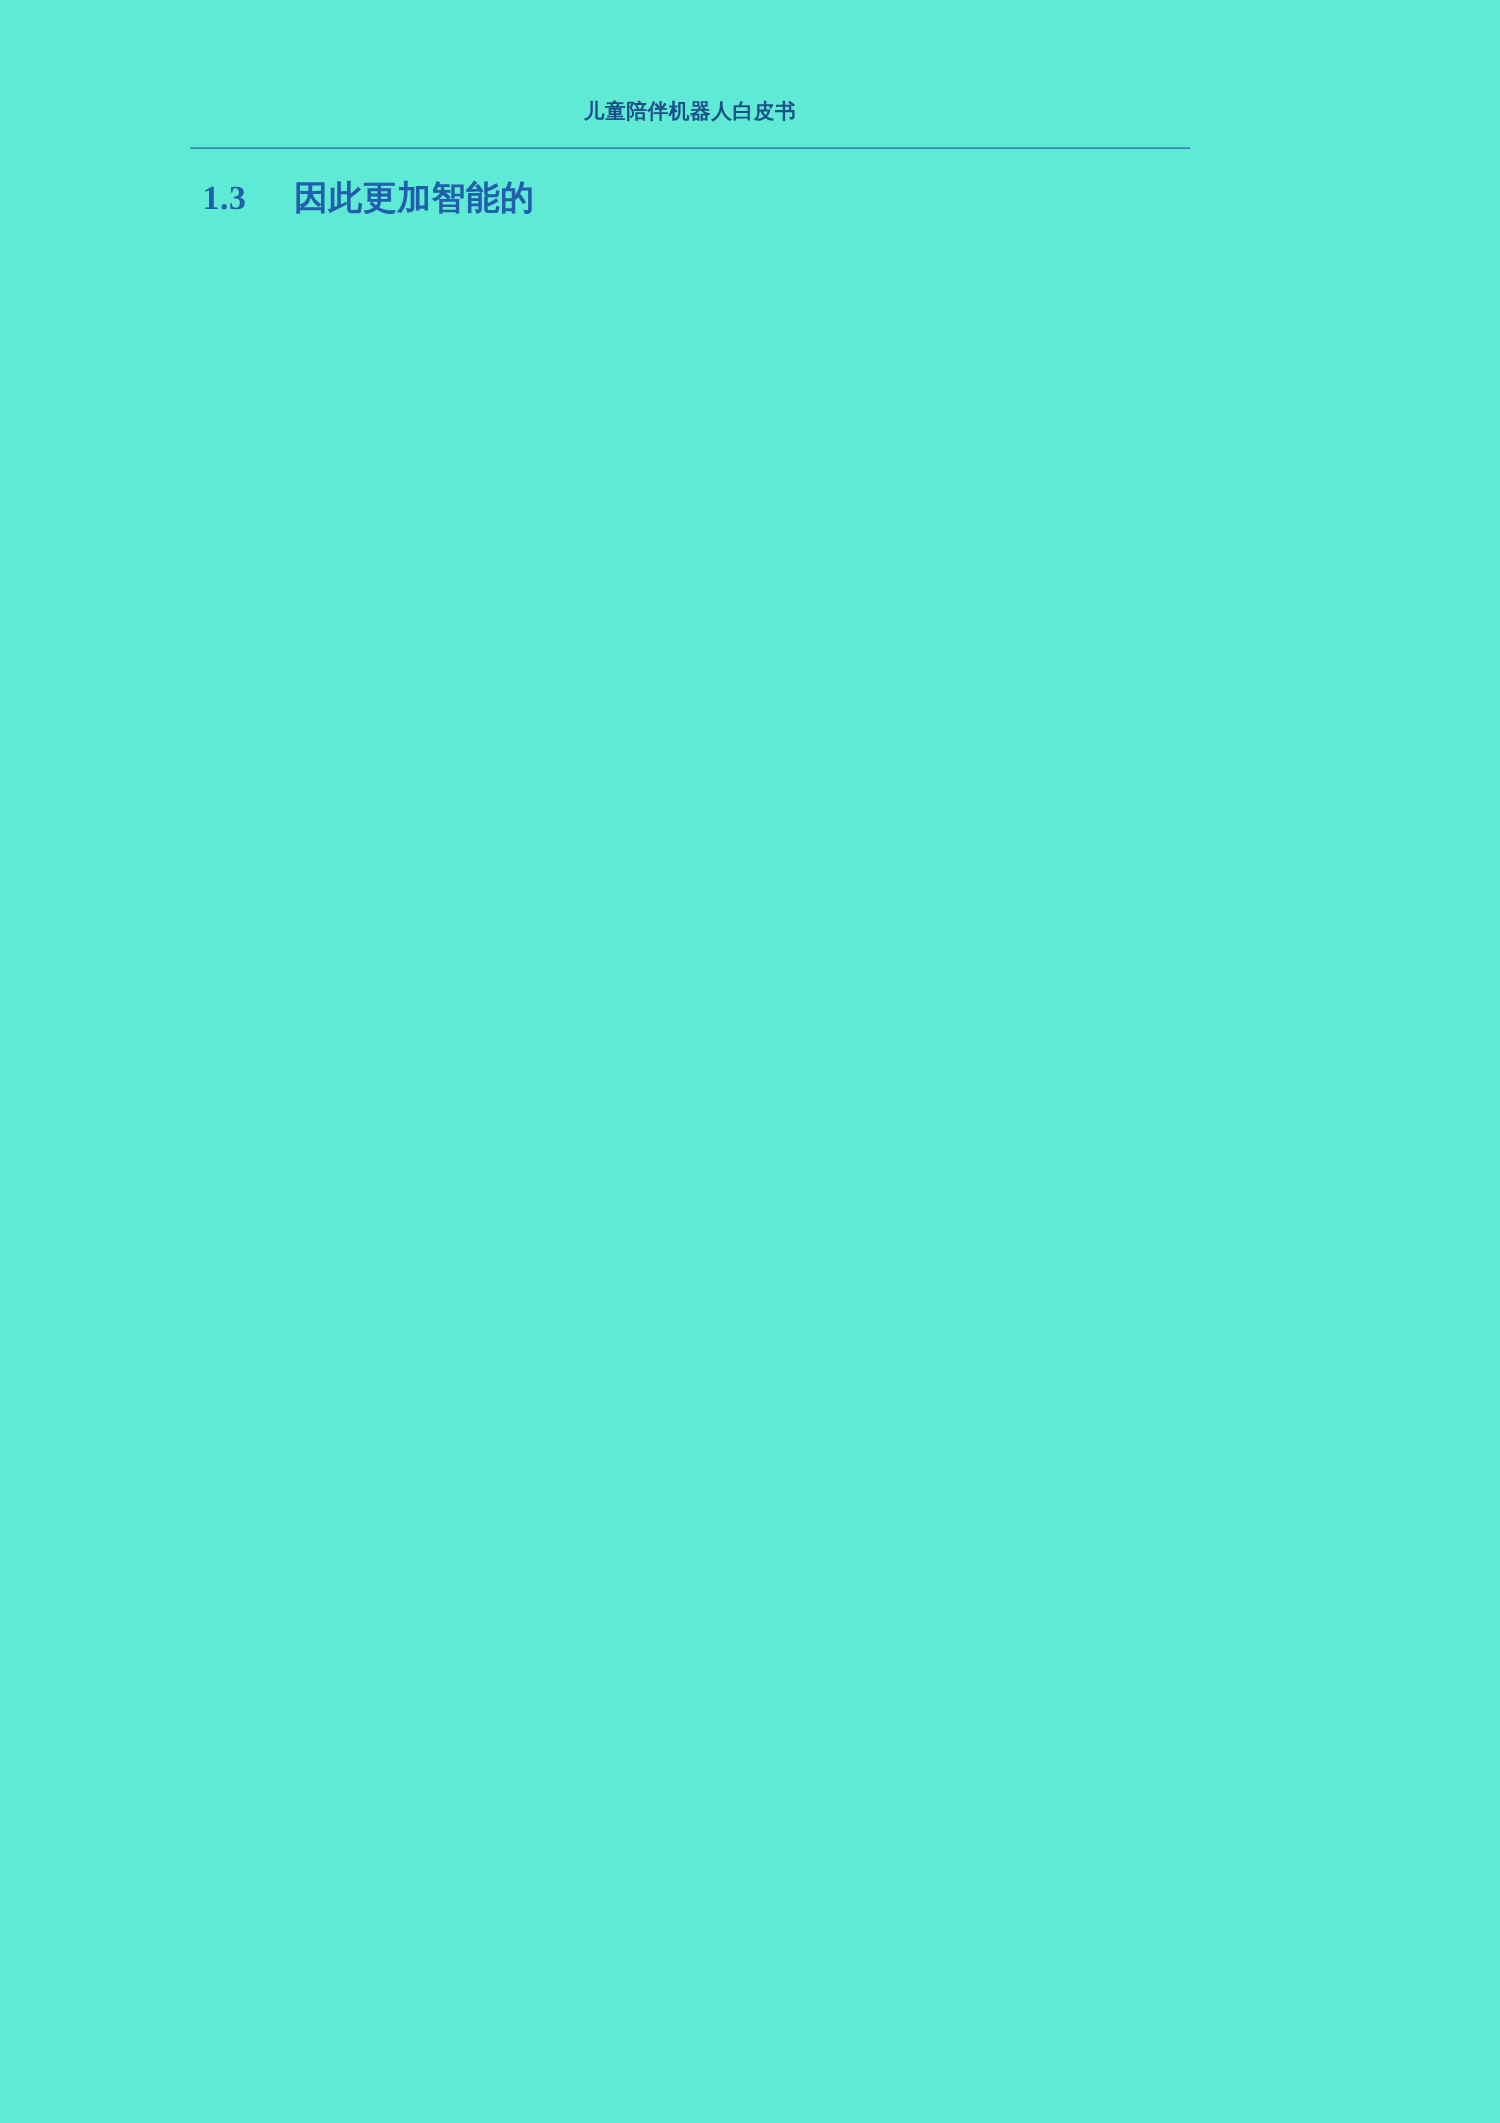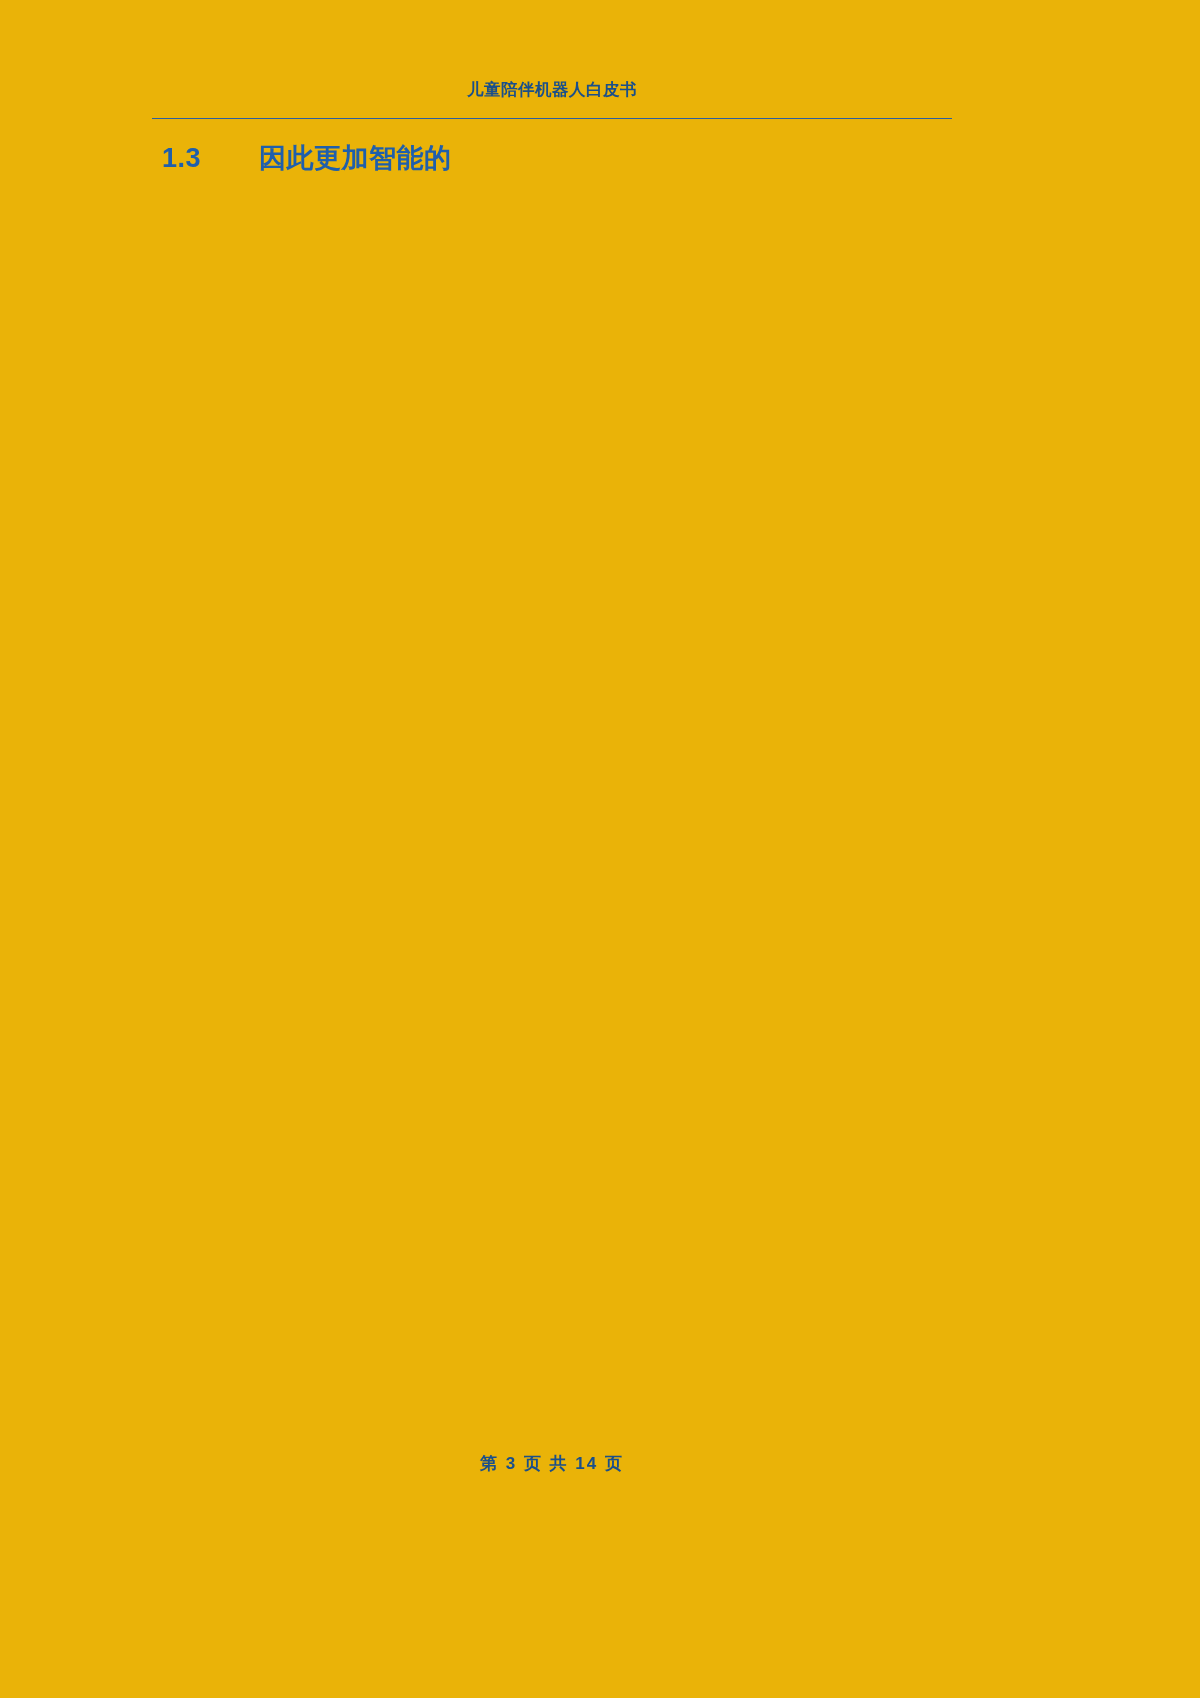--- a/index.html
+++ b/index.html
@@ -8,21 +8,21 @@
     background: #ffffff;
   }
   body {
     font-family: "Liberation Sans", sans-serif;
   }
   .page {
     position: relative;
     width: 1200px;
     height: 1698px;
     margin: 0 auto;
-    background: #eab308;
+    background: #5eead4;
     box-sizing: border-box;
     overflow: hidden;
   }
   .page-inner {
     position: absolute;
     left: 152px;
     top: 0;
     width: 800px;
     height: 100%;
   }
@@ -57,21 +57,22 @@
     left: 10px;
     width: 780px;
     color: #1f5fab;
     font-size: 27px;
     font-weight: bold;
     letter-spacing: 0.5px;
     white-space: nowrap;
   }
   .section-heading .num {
     display: inline-block;
-    margin-right: 58px;
+    margin-right: 38px;
+    font-family: Liberation Serif, serif;
   }
   
   .body-copy {
     position: absolute;
     top: 198px;
     left: 10px;
     width: 790px;
     font-size: 21.5px;
     color: #000000;
     line-height: 53px;
@@ -105,18 +106,15 @@
     <div class="doc-header">
       <span class="header-text">儿童陪伴机器人白皮书</span>
     </div>
     <div class="header-rule"></div>
 
     <div class="section-heading">
       <span class="num">1.3</span><span>因此更加智能的</span>
     </div>
 
 
-    <div class="doc-footer">
-      <span class="footer-text">第 3 页 共 14 页</span>
-    </div>
 
   </div>
 </div>
 
 </body></html>

